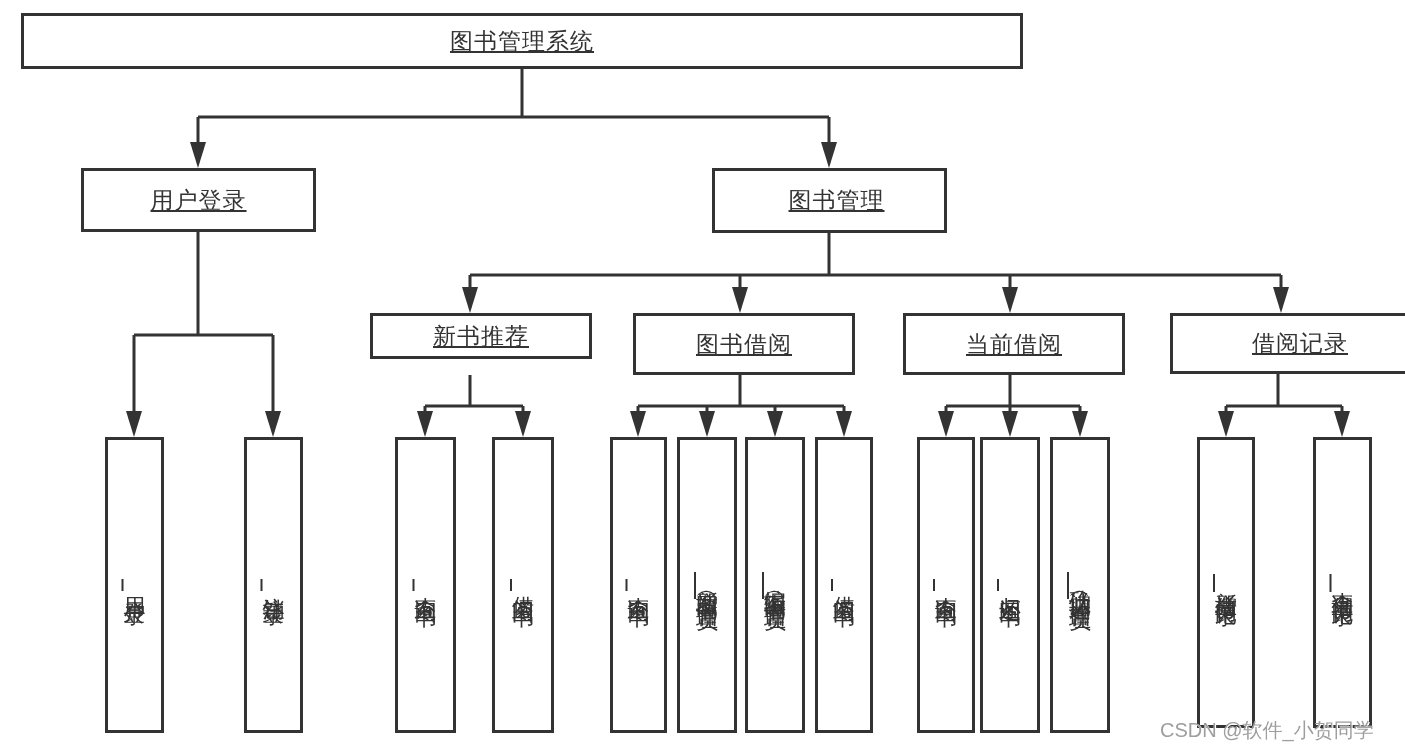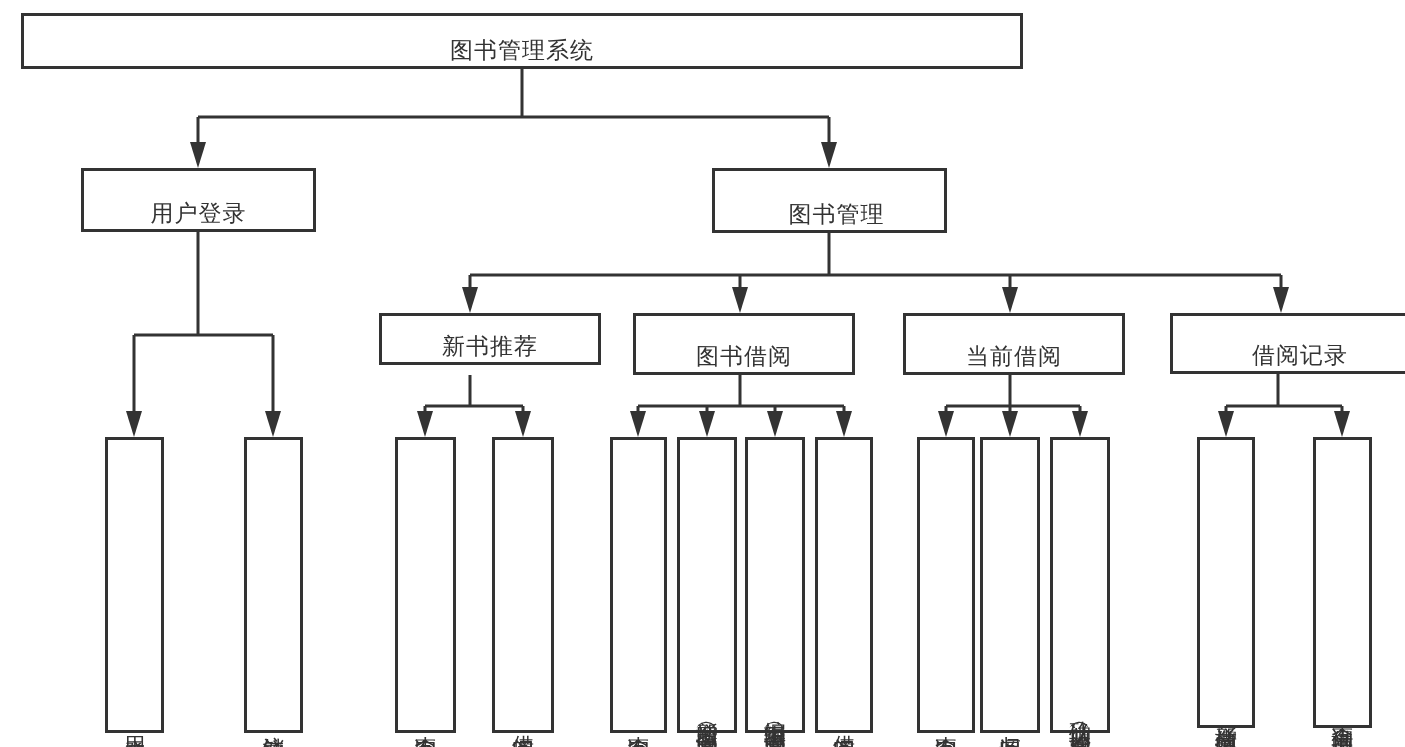--- a/index.html
+++ b/index.html
@@ -20,23 +20,24 @@
     left: 0; top: 0;
     width: 1405px; height: 747px;
   }
   .node {
     position: absolute;
     box-sizing: border-box;
     background: #ffffff;
     border: 3px solid #333333;
     color: #333333;
     display: flex;
-    align-items: flex-end;
+    align-items: center;
     justify-content: center;
     text-align: center;
+    text-decoration: underline;
   }
   .h-label { font-size: 23px; letter-spacing: 1px; }
   .v-label {
     writing-mode: vertical-rl;
     font-size: 22px;
     letter-spacing: 3px;
     line-height: 1;
   }
   .watermark {
     position: absolute;
@@ -110,21 +111,21 @@
     <span class="h-label">图书管理系统</span>
   </div>
 
   <div class="node" style="left:81px; top:168px; width:235px; height:64px;">
     <span class="h-label">用户登录</span>
   </div>
   <div class="node" style="left:712px; top:168px; width:235px; height:65px;padding-left:14px;">
     <span class="h-label">图书管理</span>
   </div>
 
-  <div class="node" style="left:379px; top:313px; width:222px; height:52px;">
+  <div class="node" style="left:370px; top:313px; width:222px; height:46px;">
     <span class="h-label">新书推荐</span>
   </div>
   <div class="node" style="left:903px; top:313px; width:222px; height:62px;">
     <span class="h-label">当前借阅</span>
   </div>
   <div class="node" style="left:633px; top:313px; width:222px; height:62px;">
     <span class="h-label">图书借阅</span>
   </div>
   <div class="node" style="left:1170px; top:313px; width:260px; height:61px;">
     <span class="h-label">借阅记录</span>
@@ -167,14 +168,15 @@
     <span class="v-label">确认归还（管理员）</span>
   </div>
 
   <div class="node" style="left:1197px; top:437px; width:58px; height:291px;">
     <span class="v-label">新增借阅记录</span>
   </div>
   <div class="node" style="left:1313px; top:437px; width:59px; height:291px;">
     <span class="v-label">查询借阅记录</span>
   </div>
 
+  <div class="watermark">CSDN @软件_小贺同学</div>
 
 </div>
 
 </body></html>

